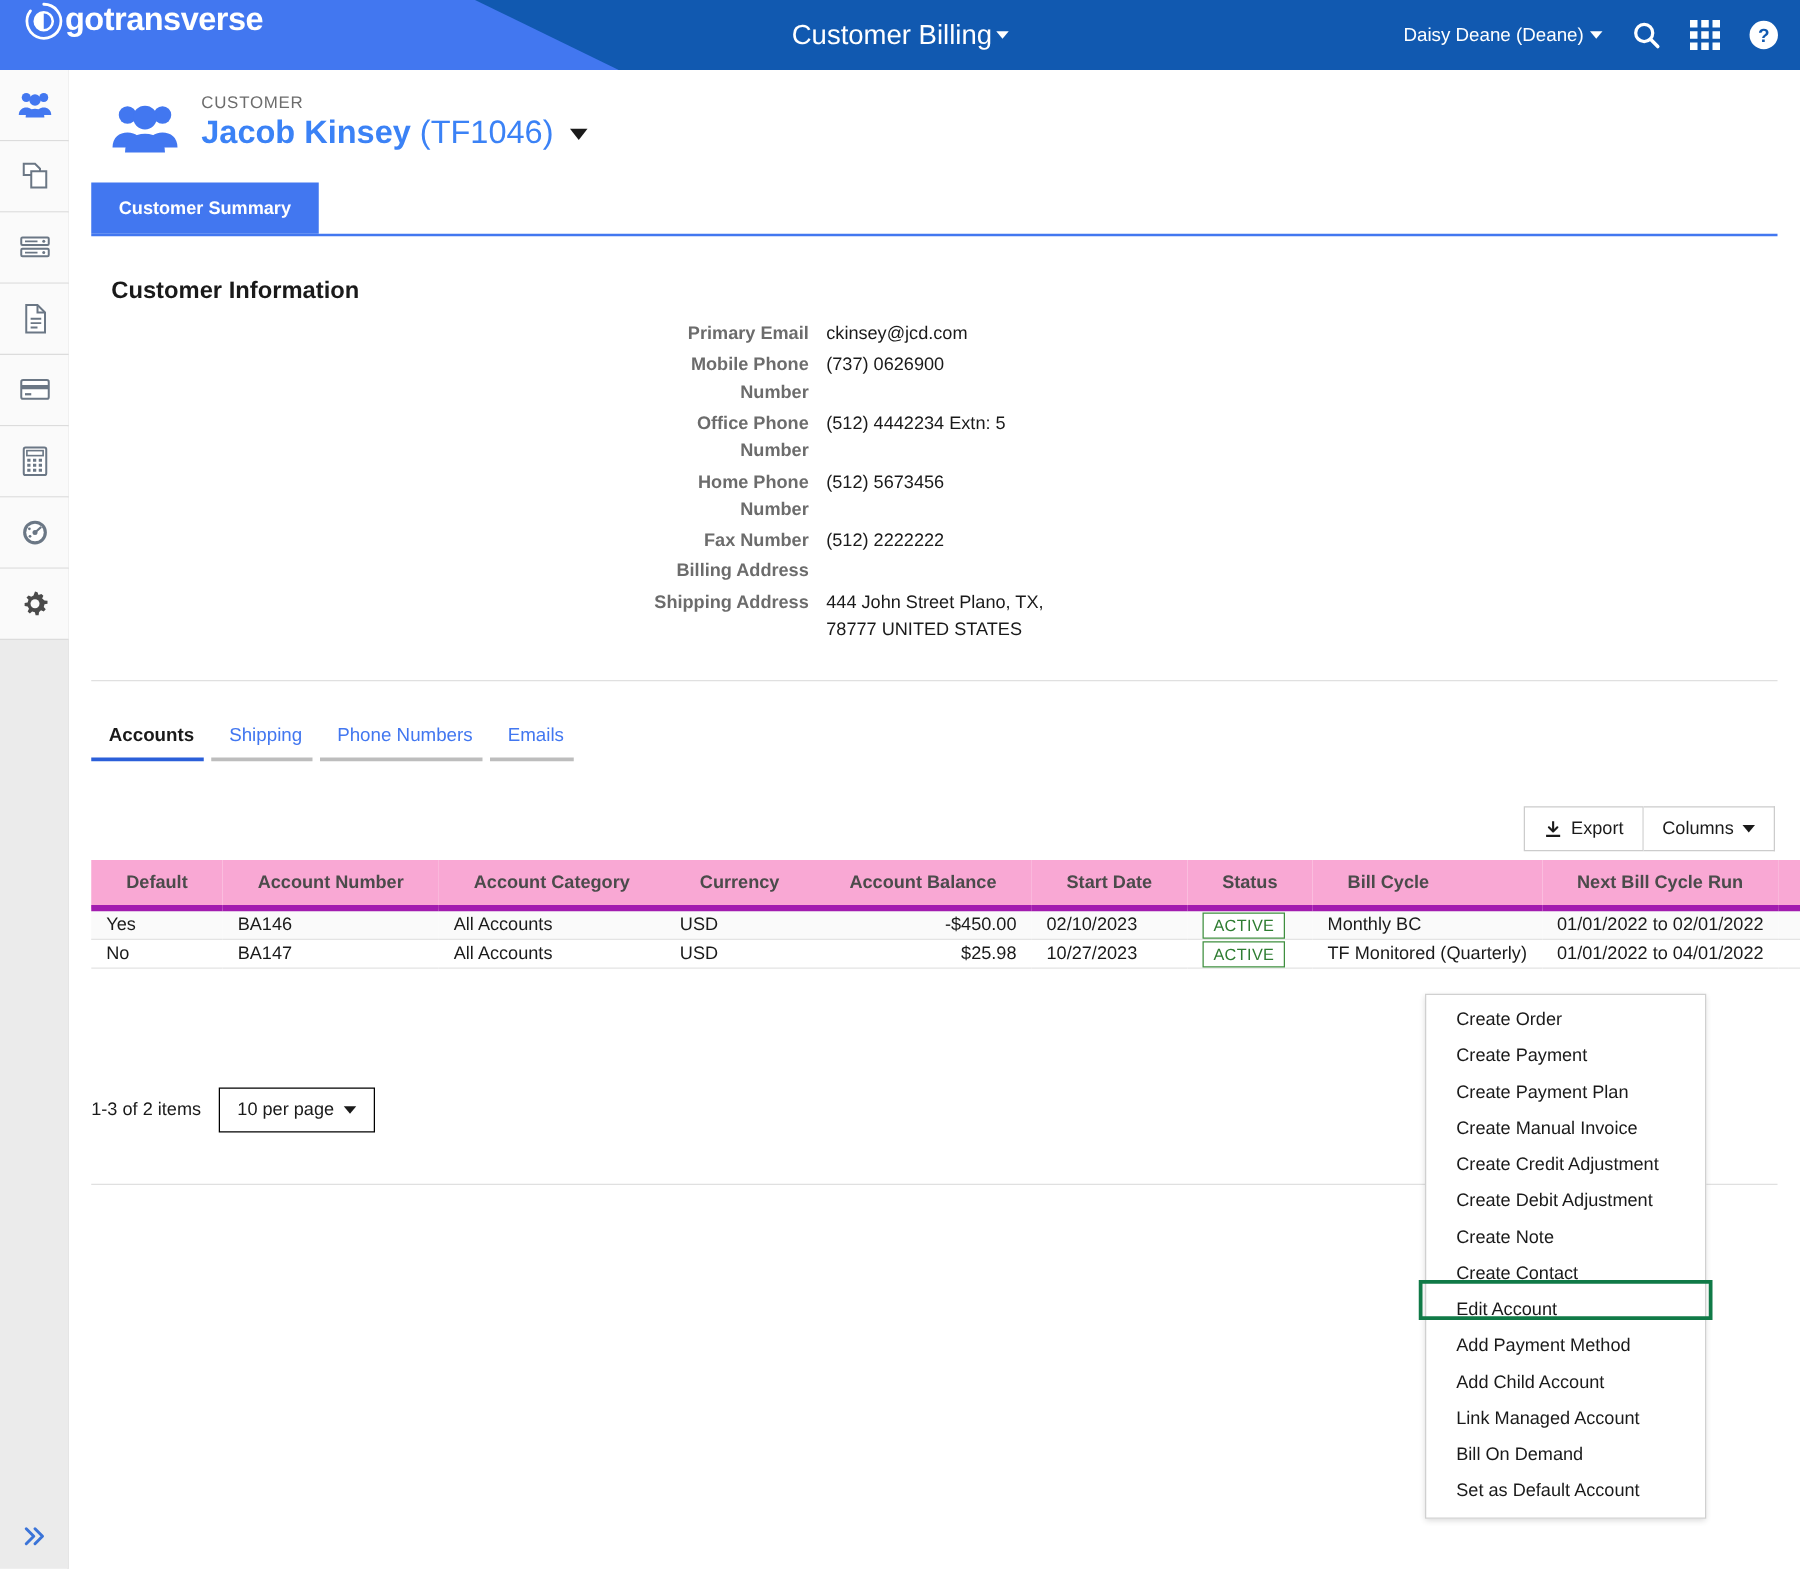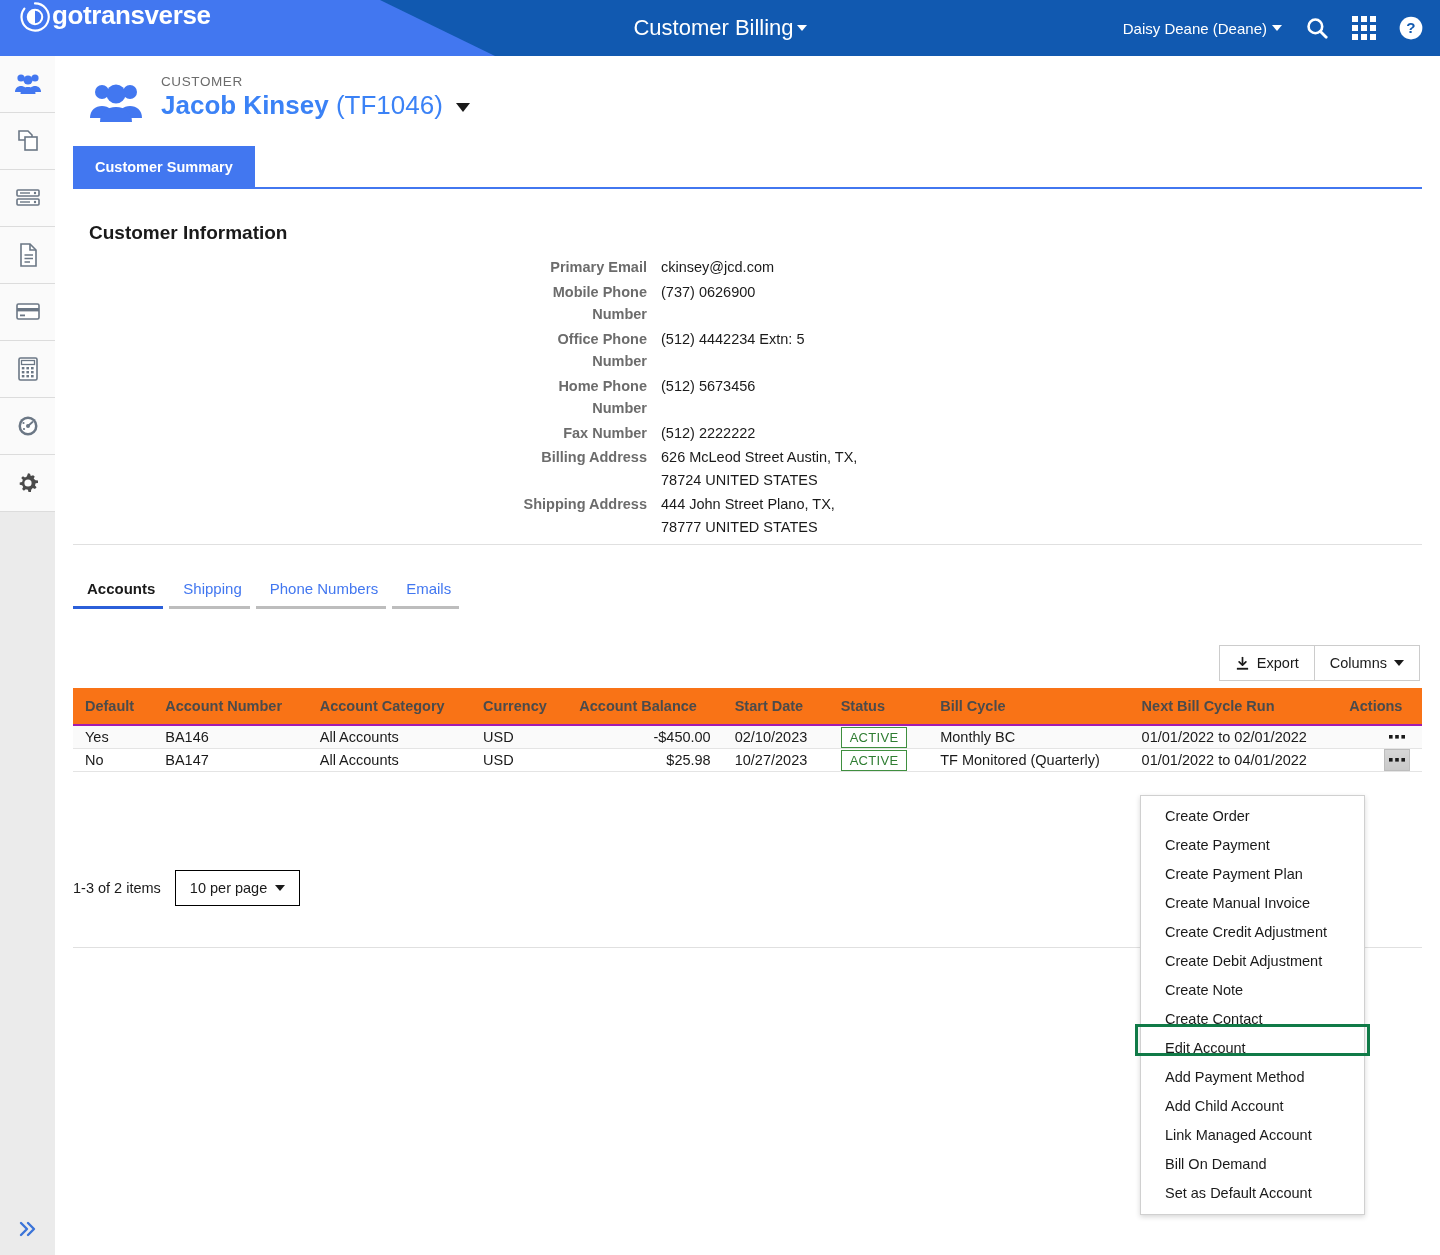--- a/index.html
+++ b/index.html
@@ -127,22 +127,22 @@
   .toolbar { position: absolute; right: 20px; top: 595px; display: flex; }
   .tb-btn {
     height: 36px; border: 1px solid #ccc; background: #fff; font-size: 14.5px; color: #1a1a1a;
     display: flex; align-items: center; gap: 7px; padding: 0 15px;
   }
   .tb-btn + .tb-btn { border-left: none; }
 
   
   .tbl { position: absolute; left: 18px; top: 638px; width: 1349px; border-collapse: collapse; }
   .tbl th {
-    background: #f97316; font-size: 14.5px; color: #4b4b4b; font-weight: bold;
-    text-align: left; padding: 10px 12px; border-bottom: 2px solid #a21caf; white-space: nowrap;
+    background: #f9a8d4; font-size: 14.5px; color: #4b4b4b; font-weight: bold;
+    text-align: left; padding: 10px 28px; border-bottom: 5px solid #a21caf; white-space: nowrap;
   }
   .tbl td {
     font-size: 14.5px; color: #1a1a1a; padding: 0 12px; border-bottom: 1px solid #e4e4e4;
     white-space: nowrap;
   }
   .tbl tr.r0 td { background: #fafafa; }
   .tbl tr.r1 td { background: #ffffff; }
   .num { text-align: right; }
   .badge {
     display: inline-block; border: 1px solid #3f8f3f; color: #2f7d32; font-size: 13px;
@@ -362,21 +362,20 @@
       <div class="info-row">
         <div class="info-label">Home Phone Number</div>
         <div class="info-value">(512) 5673456</div>
       </div>
       <div class="info-row">
         <div class="info-label">Fax Number</div>
         <div class="info-value">(512) 2222222</div>
       </div>
       <div class="info-row">
         <div class="info-label">Billing Address</div>
-        <div class="info-value">626 McLeod Street Austin, TX, 78724 UNITED STATES</div>
       </div>
       <div class="info-row">
         <div class="info-label">Shipping Address</div>
         <div class="info-value">444 John Street Plano, TX, 78777 UNITED STATES</div>
       </div>
     </div>
 
     <div class="divider" style="top:494px"></div>
 
     <div class="subtabs">

